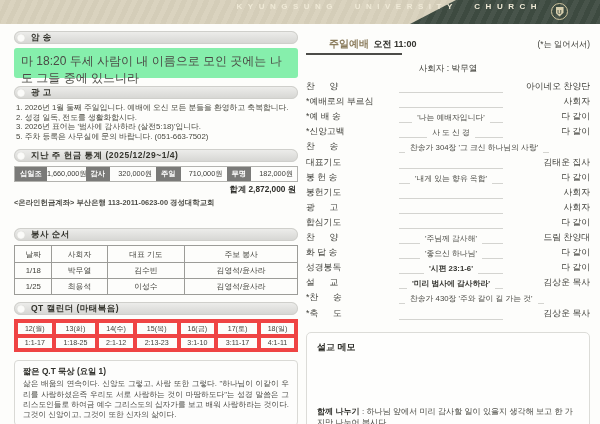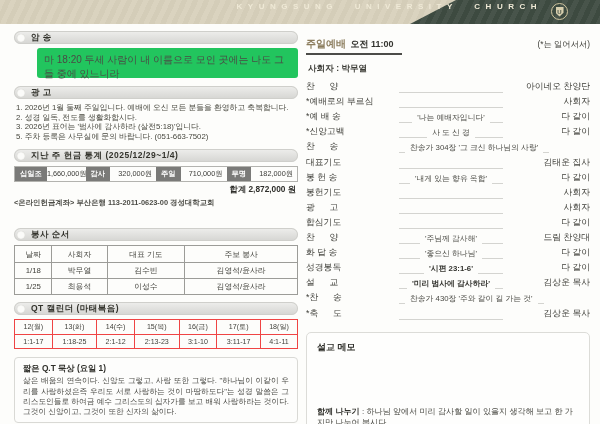--- a/index.html
+++ b/index.html
@@ -24,55 +24,55 @@
   .main { display:flex; gap:8px; padding:7px 10px 0 14px; }
   .col-l { width:284px; flex:none; }
   .col-r { flex:1; min-width:0; }
 
   
   .pill { height:13px; border-radius:7px; background:linear-gradient(#eeeeec,#d5d5d2);
     box-shadow:inset 0 0 0 1px #cfcfcb; display:flex; align-items:center; gap:6px; padding-left:3px; margin-bottom:4px; }
   .pill-dot { width:8px; height:8px; border-radius:50%; background:#fbfbf9; box-shadow:inset 0 0 1px #b9b9b4; flex:none; }
   .pill-t { font-size:8.5px; font-weight:bold; color:#33332c; letter-spacing:0.5px; white-space:nowrap; }
 
-  .memory-box { background:#22c55e; border-radius:3px; padding:5px 7px 0; height:30px;
-    font-size:10px; color:#4a4a45; margin-bottom:8px;margin-left:23px; }
+  .memory-box { background:#86efac; border-radius:3px; padding:5px 7px 0; height:30px;
+    font-size:12px; color:#4a4a45; margin-bottom:8px; }
 
   .ann-list { margin:1px 2px 8px; }
   .ann-item { font-size:7.8px; color:#48483f; line-height:9.6px; white-space:nowrap; }
 
   .off-row { border:1px solid #b3b3af; display:flex; height:16px; margin:2px 0 2px; }
   .off-seg { flex:1; display:flex; align-items:stretch; min-width:0; }
   .off-label { background:#7a7a78; color:#fff; font-size:7.3px; font-weight:bold;
     display:flex; align-items:center; padding:0 5px; flex:none; }
   .off-amount { flex:1; display:flex; align-items:center; justify-content:flex-end;
     font-size:7.3px; color:#3c3c38; padding-right:4px; white-space:nowrap; }
   .off-total { text-align:right; font-size:8.3px; font-weight:bold; color:#2e2e2a; margin:1px 2px 3px; }
   .off-account { font-size:7.4px; font-weight:bold; color:#4c4c46; margin-bottom:20px; }
 
   table { border-collapse:collapse; width:100%; }
   .svc-table { margin-bottom:7px; }
   .svc-table th,.svc-table td { border:1px solid #9c9c98; font-size:7.8px; font-weight:normal;
     text-align:center; height:16px; color:#42423c; }
   .svc-table th { height:17px; }
   .qt-table { margin-bottom:8px; }
-  .qt-table td { border:1px solid #ef4444; font-size:7.1px; text-align:center; height:14.5px; color:#42423c; }
+  .qt-table td { border:4px solid #ef4444; font-size:7.1px; text-align:center; height:14.5px; color:#42423c; }
 
   .med-box { border:1px solid #d9d9d5; border-radius:4px; background:#fdfdfc; padding:5px 8px 4px; }
   .med-title { font-size:8.3px; font-weight:bold; color:#2f2f2a; margin-bottom:2px; }
   .med-text { font-size:7.7px; line-height:10.3px; color:#4a4a45; text-align:justify; }
 
   
   .wor-head { display:flex; align-items:baseline; justify-content:space-between; padding-top:2px; }
   .wor-title-wrap { white-space:nowrap; }
-  .wor-title { font-size:10px; font-weight:bold; color:#8b7c5c; }
+  .wor-title { font-size:10px; font-weight:bold; color:#8b7c5c;margin-left:23px; }
   .wor-time { font-size:9px; font-weight:bold; color:#33332e; }
   .wor-note { font-size:8.3px; color:#3c3c36; }
   .wor-underline { width:96px; height:2px; background:#4c4c48; margin-top:2px; }
-  .wor-presider { text-align:left; font-size:8.6px; color:#3c3c36; margin:8px 2px 3px;font-weight:bold; }
+  .wor-presider { text-align:center; font-size:8.6px; color:#3c3c36; margin:8px 2px 3px; }
 
   .wrow { display:flex; align-items:flex-end; height:15.1px; }
   .wlabel { width:88px; flex:none; font-size:8.8px; color:#3e3e38; white-space:pre; }
   .wline { flex:1; border-top:1px solid #d4d4d0; margin:0 5px; min-width:6px; }
   .wdetail { font-size:7.8px; color:#4a4a44; white-space:nowrap; }
   .wdetail.strong { font-weight:bold; color:#33332e; }
   .wby { flex:none; width:82px; text-align:right; font-size:8.8px; color:#3e3e38; white-space:nowrap; }
 
   .memo-box { margin-top:12px; border:1px solid #dcdcd8; border-radius:5px; background:#fefefd;
     height:104px; padding:8px 10px 7px; display:flex; flex-direction:column; justify-content:space-between; }

